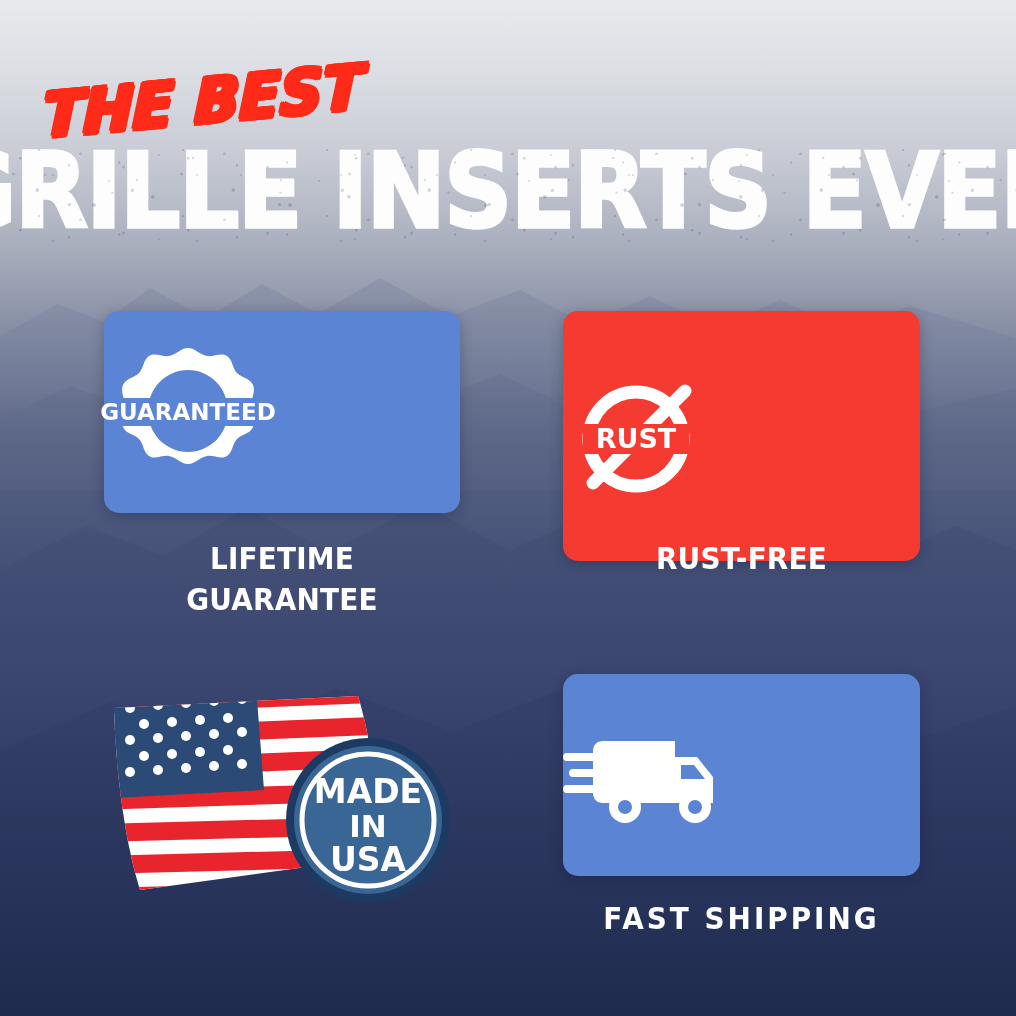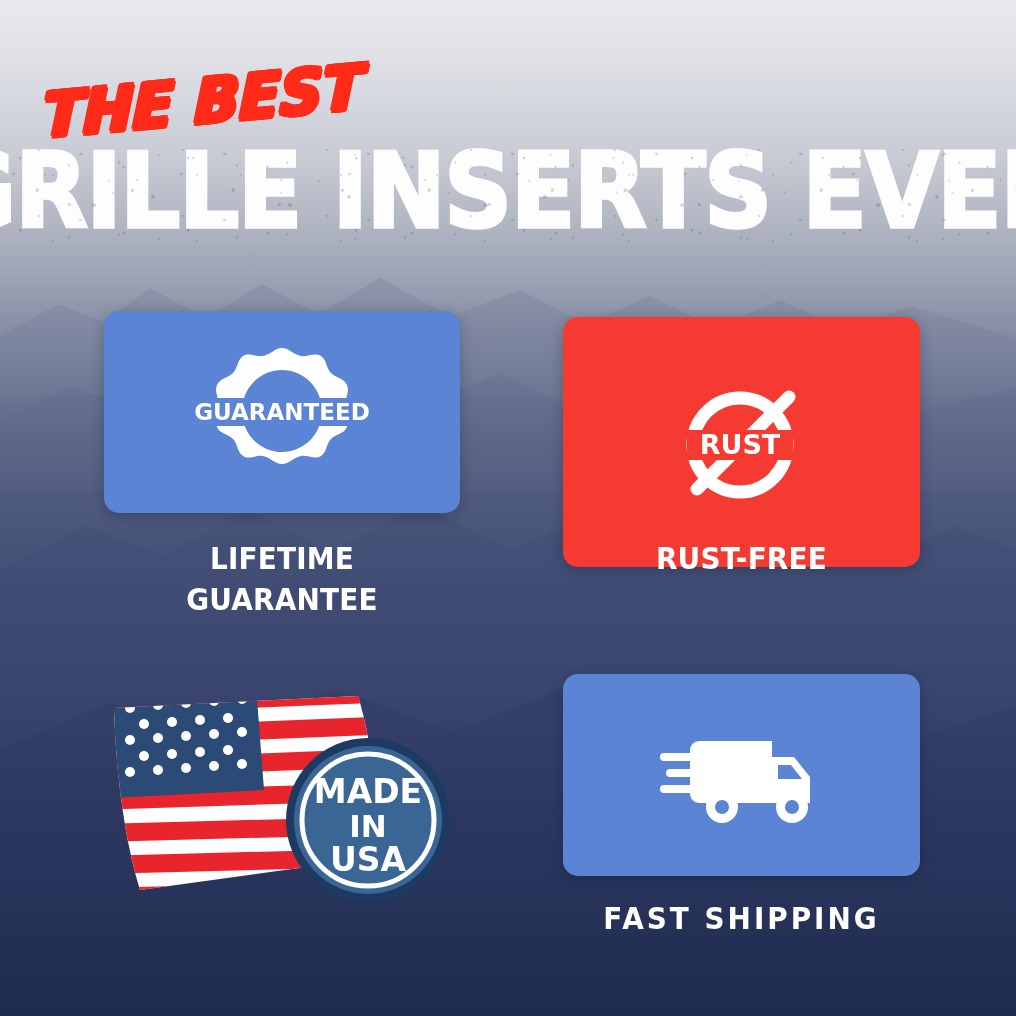--- a/index.html
+++ b/index.html
@@ -124,28 +124,27 @@
       radial-gradient(circle at 95% 64%, rgba(150,158,178,.7) 0 1.1px, transparent 1.5px);
     background-size: 168px 72px, 196px 84px, 144px 66px, 210px 90px;
   }
 
   
   .card {
     position: absolute;
     border-radius: 15px;
     display: flex;
     align-items: center;
-    justify-content: center;
     box-shadow: 0 3px 14px rgba(10,18,40,.28);
   }
   .card-blue { background: #5b85d4; }
   .card-red  { background: #f53a32; }
 
   .card-guarantee { left: 104px; top: 311px; width: 356px; height: 202px; }
-  .card-rust      { left: 563px; top: 311px; width: 357px; height: 250px; margin-top: 6px; }
+  .card-rust      { left: 563px; top: 311px; width: 357px; height: 250px; }
   .card-shipping  { left: 563px; top: 674px; width: 357px; height: 202px; }
 
   .feature-label {
     position: absolute;
     text-align: center;
     color: #ffffff;
     font-family: "DejaVu Sans", sans-serif;
     font-weight: 700;
     font-size: 30px;
     line-height: 1.38;

